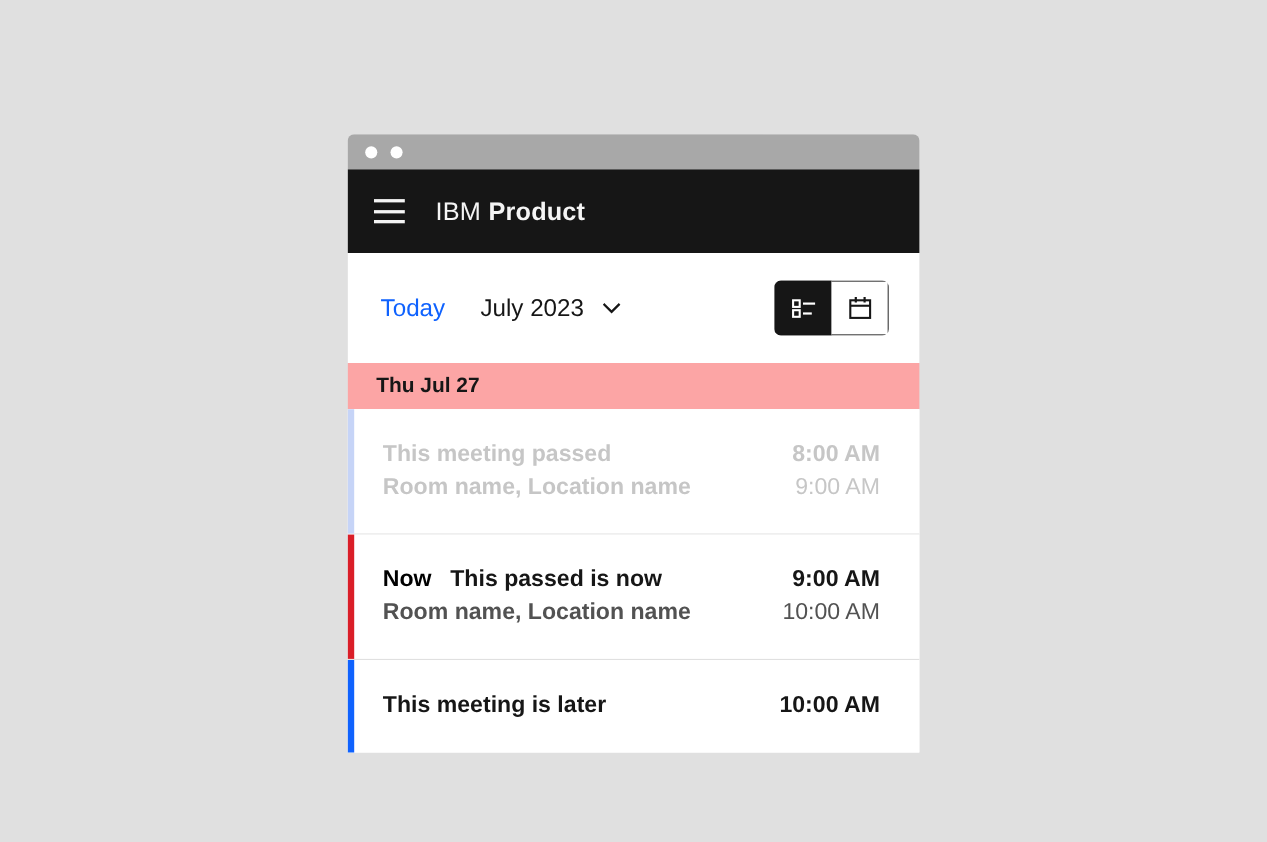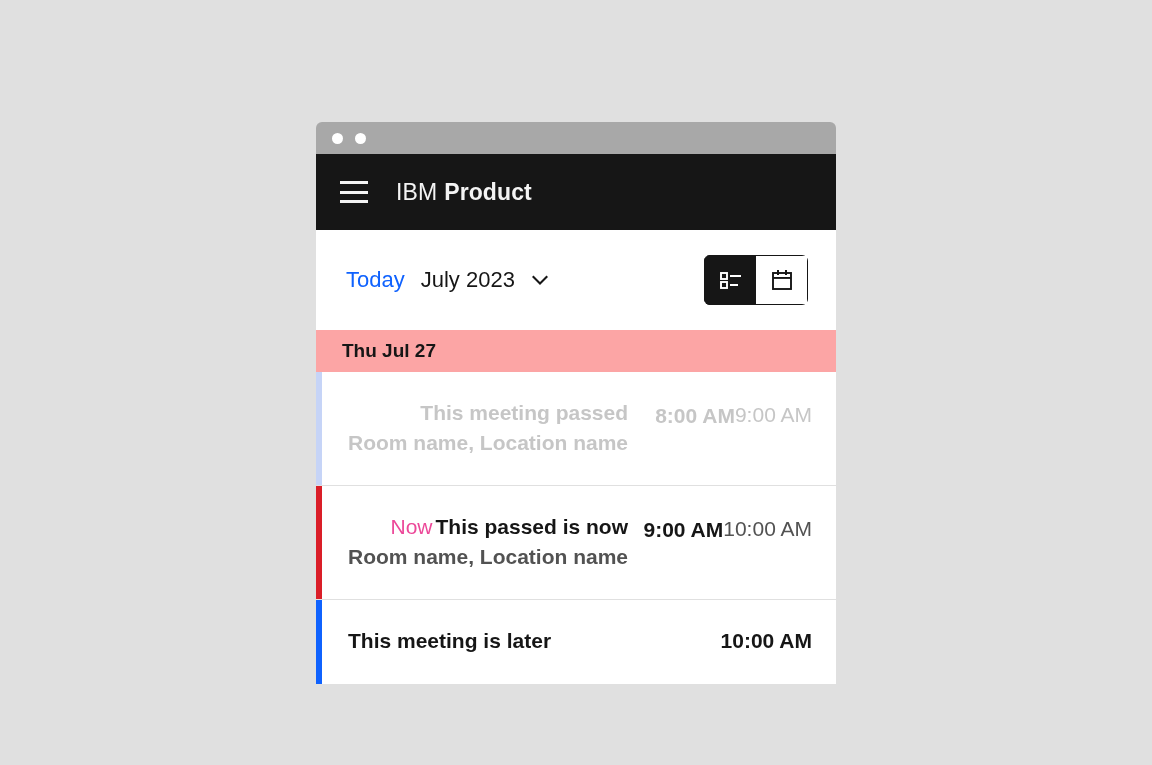--- a/index.html
+++ b/index.html
@@ -140,21 +140,21 @@
   }
   .today-link {
     color: #0f62fe;
     font-size: 22px;
     cursor: pointer;
     white-space: nowrap;
   }
   .month-select {
     display: flex;
     align-items: center;
-    margin-left: 16px;
+    margin-left: 32px;
     cursor: pointer;
     justify-content: space-between;
   }
   .month-label {
     font-size: 22px;
     color: #161616;
     white-space: nowrap;
   }
   .chev {
     margin-left: 14px;
@@ -210,47 +210,46 @@
   }
   .accent {
     width: 6px;
     flex: 0 0 6px;
   }
   .event-body {
     flex: 1;
     display: flex;
     justify-content: space-between;
     align-items: flex-start;
-    padding: 27px 24px 0 26px;
-    box-sizing: border-box;
-    text-align: right;
+    padding: 27px 36px 0 26px;
+    box-sizing: border-box;
   }
   .event-texts { display: flex; flex-direction: column; }
   .event-title {
     font-size: 21px;
     font-weight: 700;
     color: #161616;
     line-height: 1.32;
     white-space: nowrap;
   }
   .event-title .now-tag {
-    color: #ec4899;
-    font-weight: 400;
-    margin-right: 3px;
+    color: #000000;
+    font-weight: 700;
+    margin-right: 17px;
   }
   .event-sub {
     font-size: 21px;
     font-weight: 700;
     color: #525252;
     line-height: 1.48;
     white-space: nowrap;
   }
   .event-times {
     display: flex;
-    flex-direction: row;
+    flex-direction: column;
     align-items: flex-end;
   }
   .time-start {
     font-size: 21px;
     font-weight: 700;
     color: #161616;
     line-height: 1.32;
     white-space: nowrap;
   }
   .time-end {

